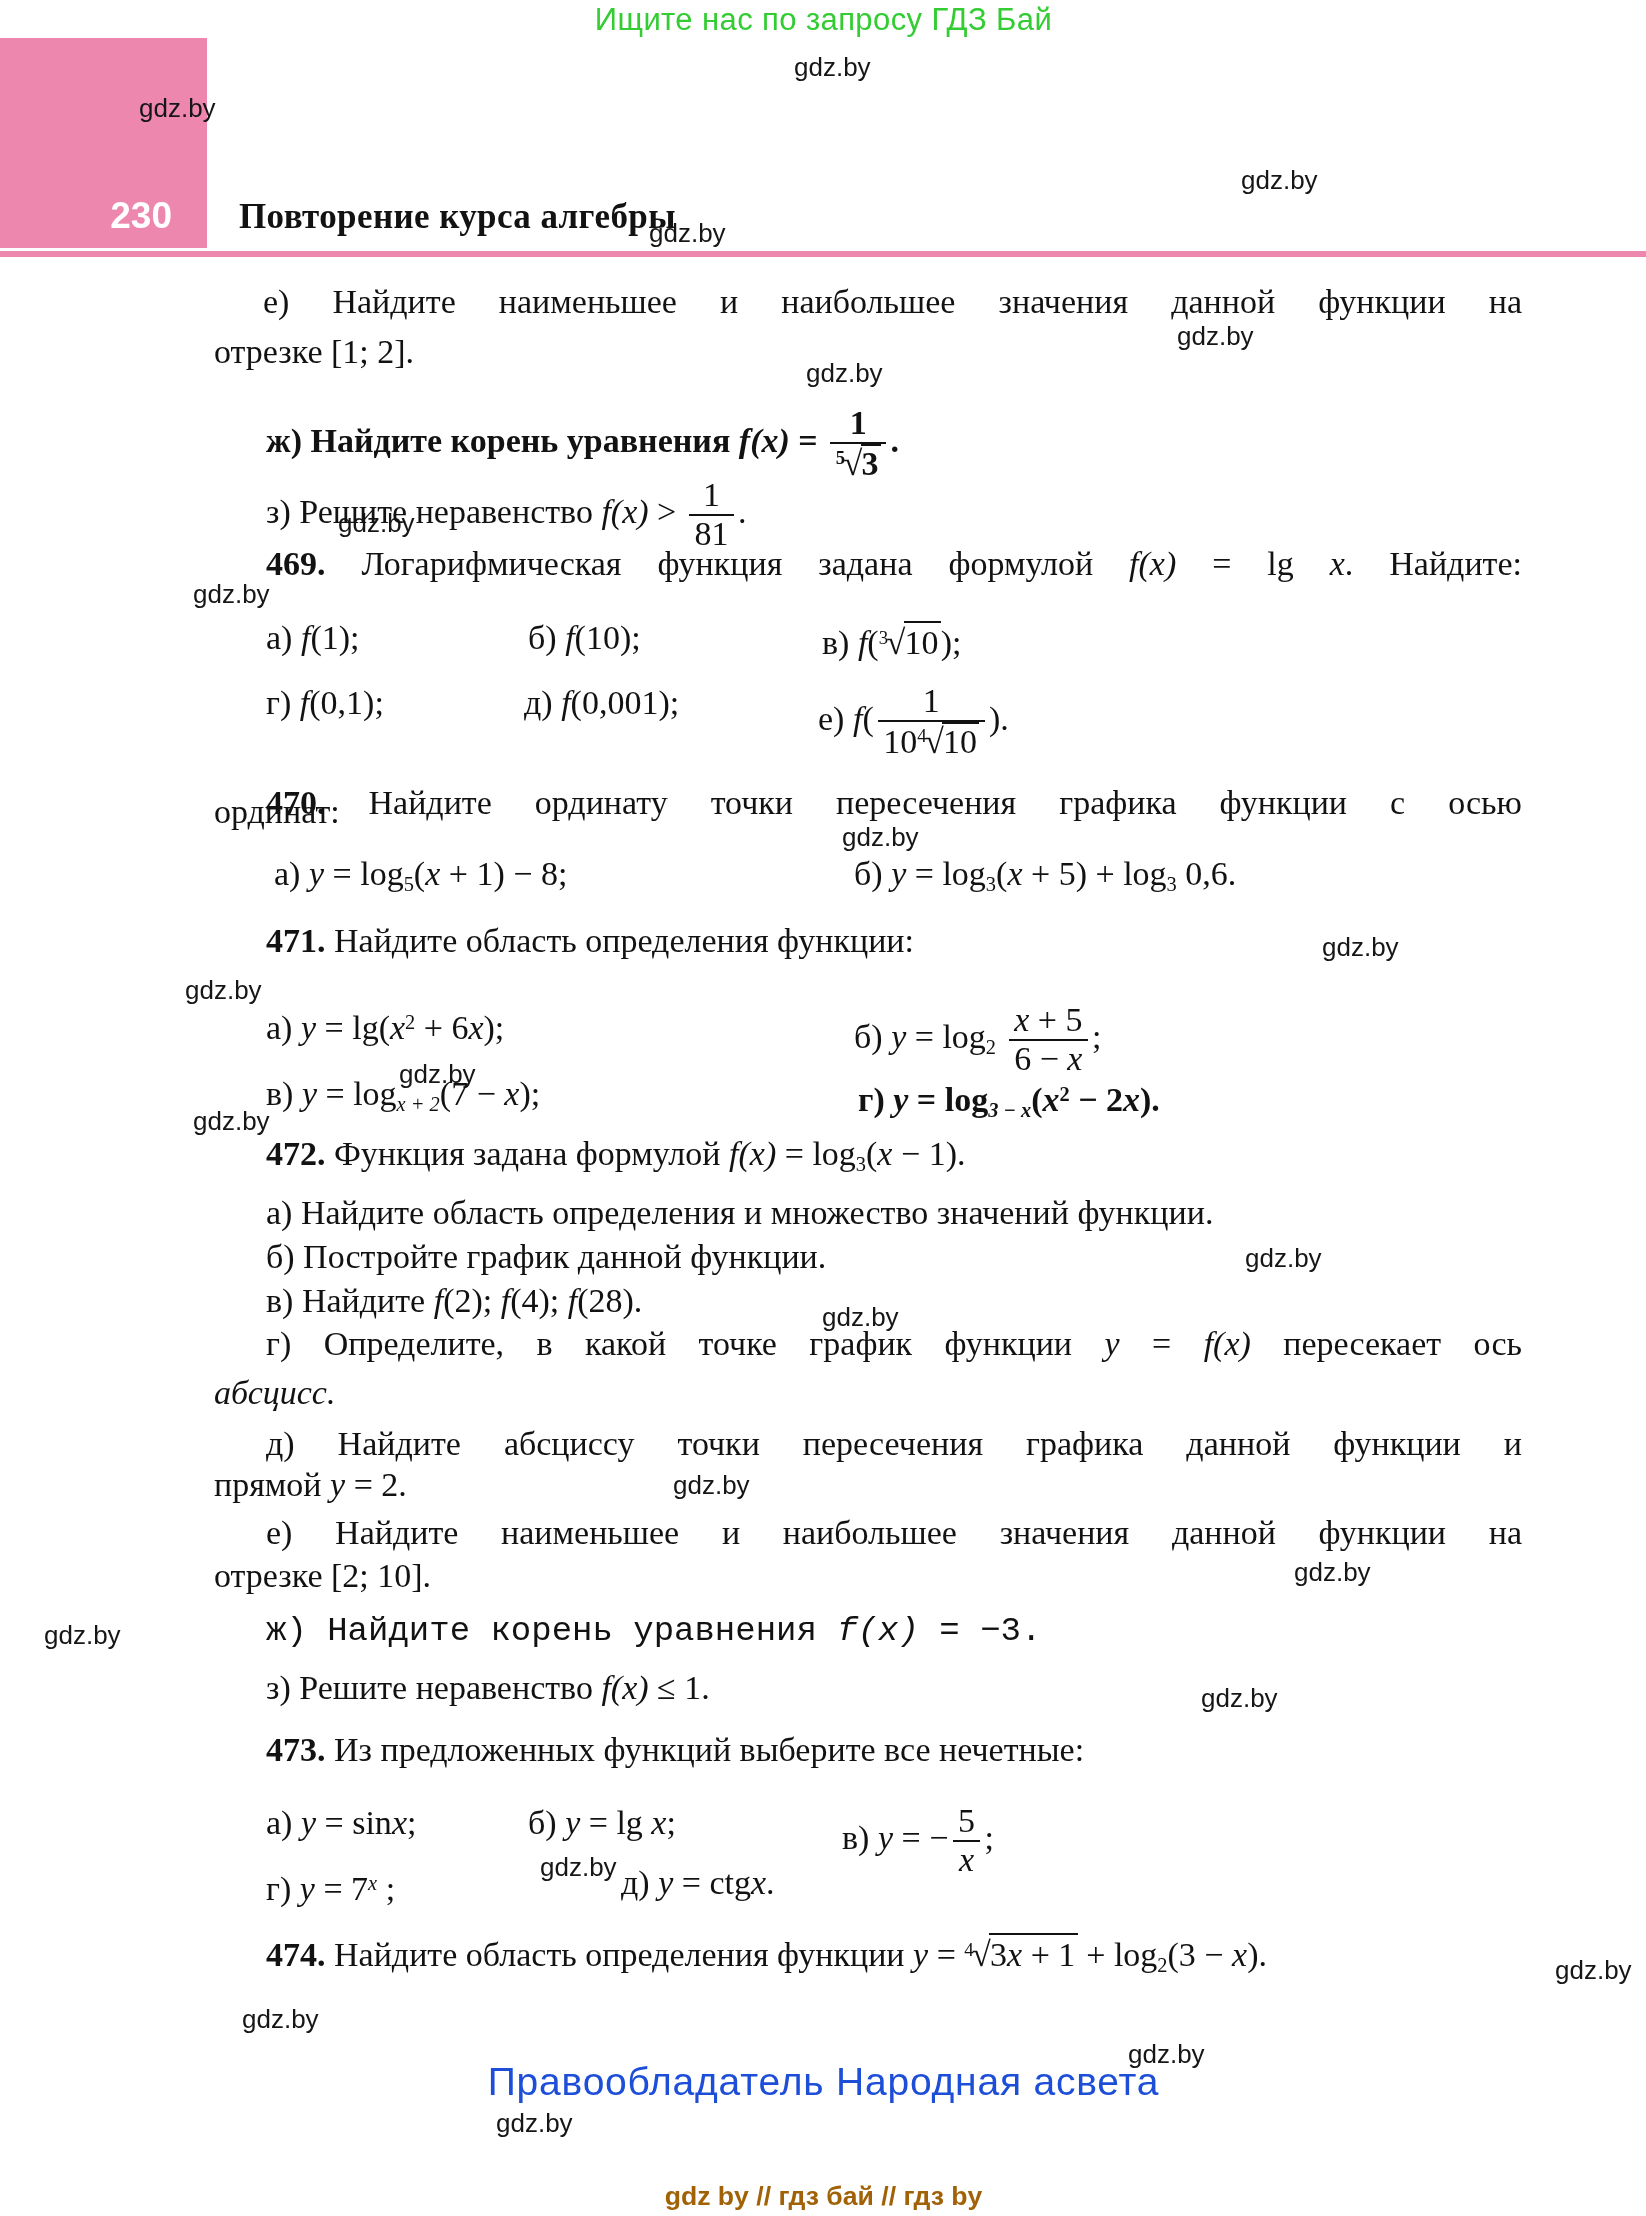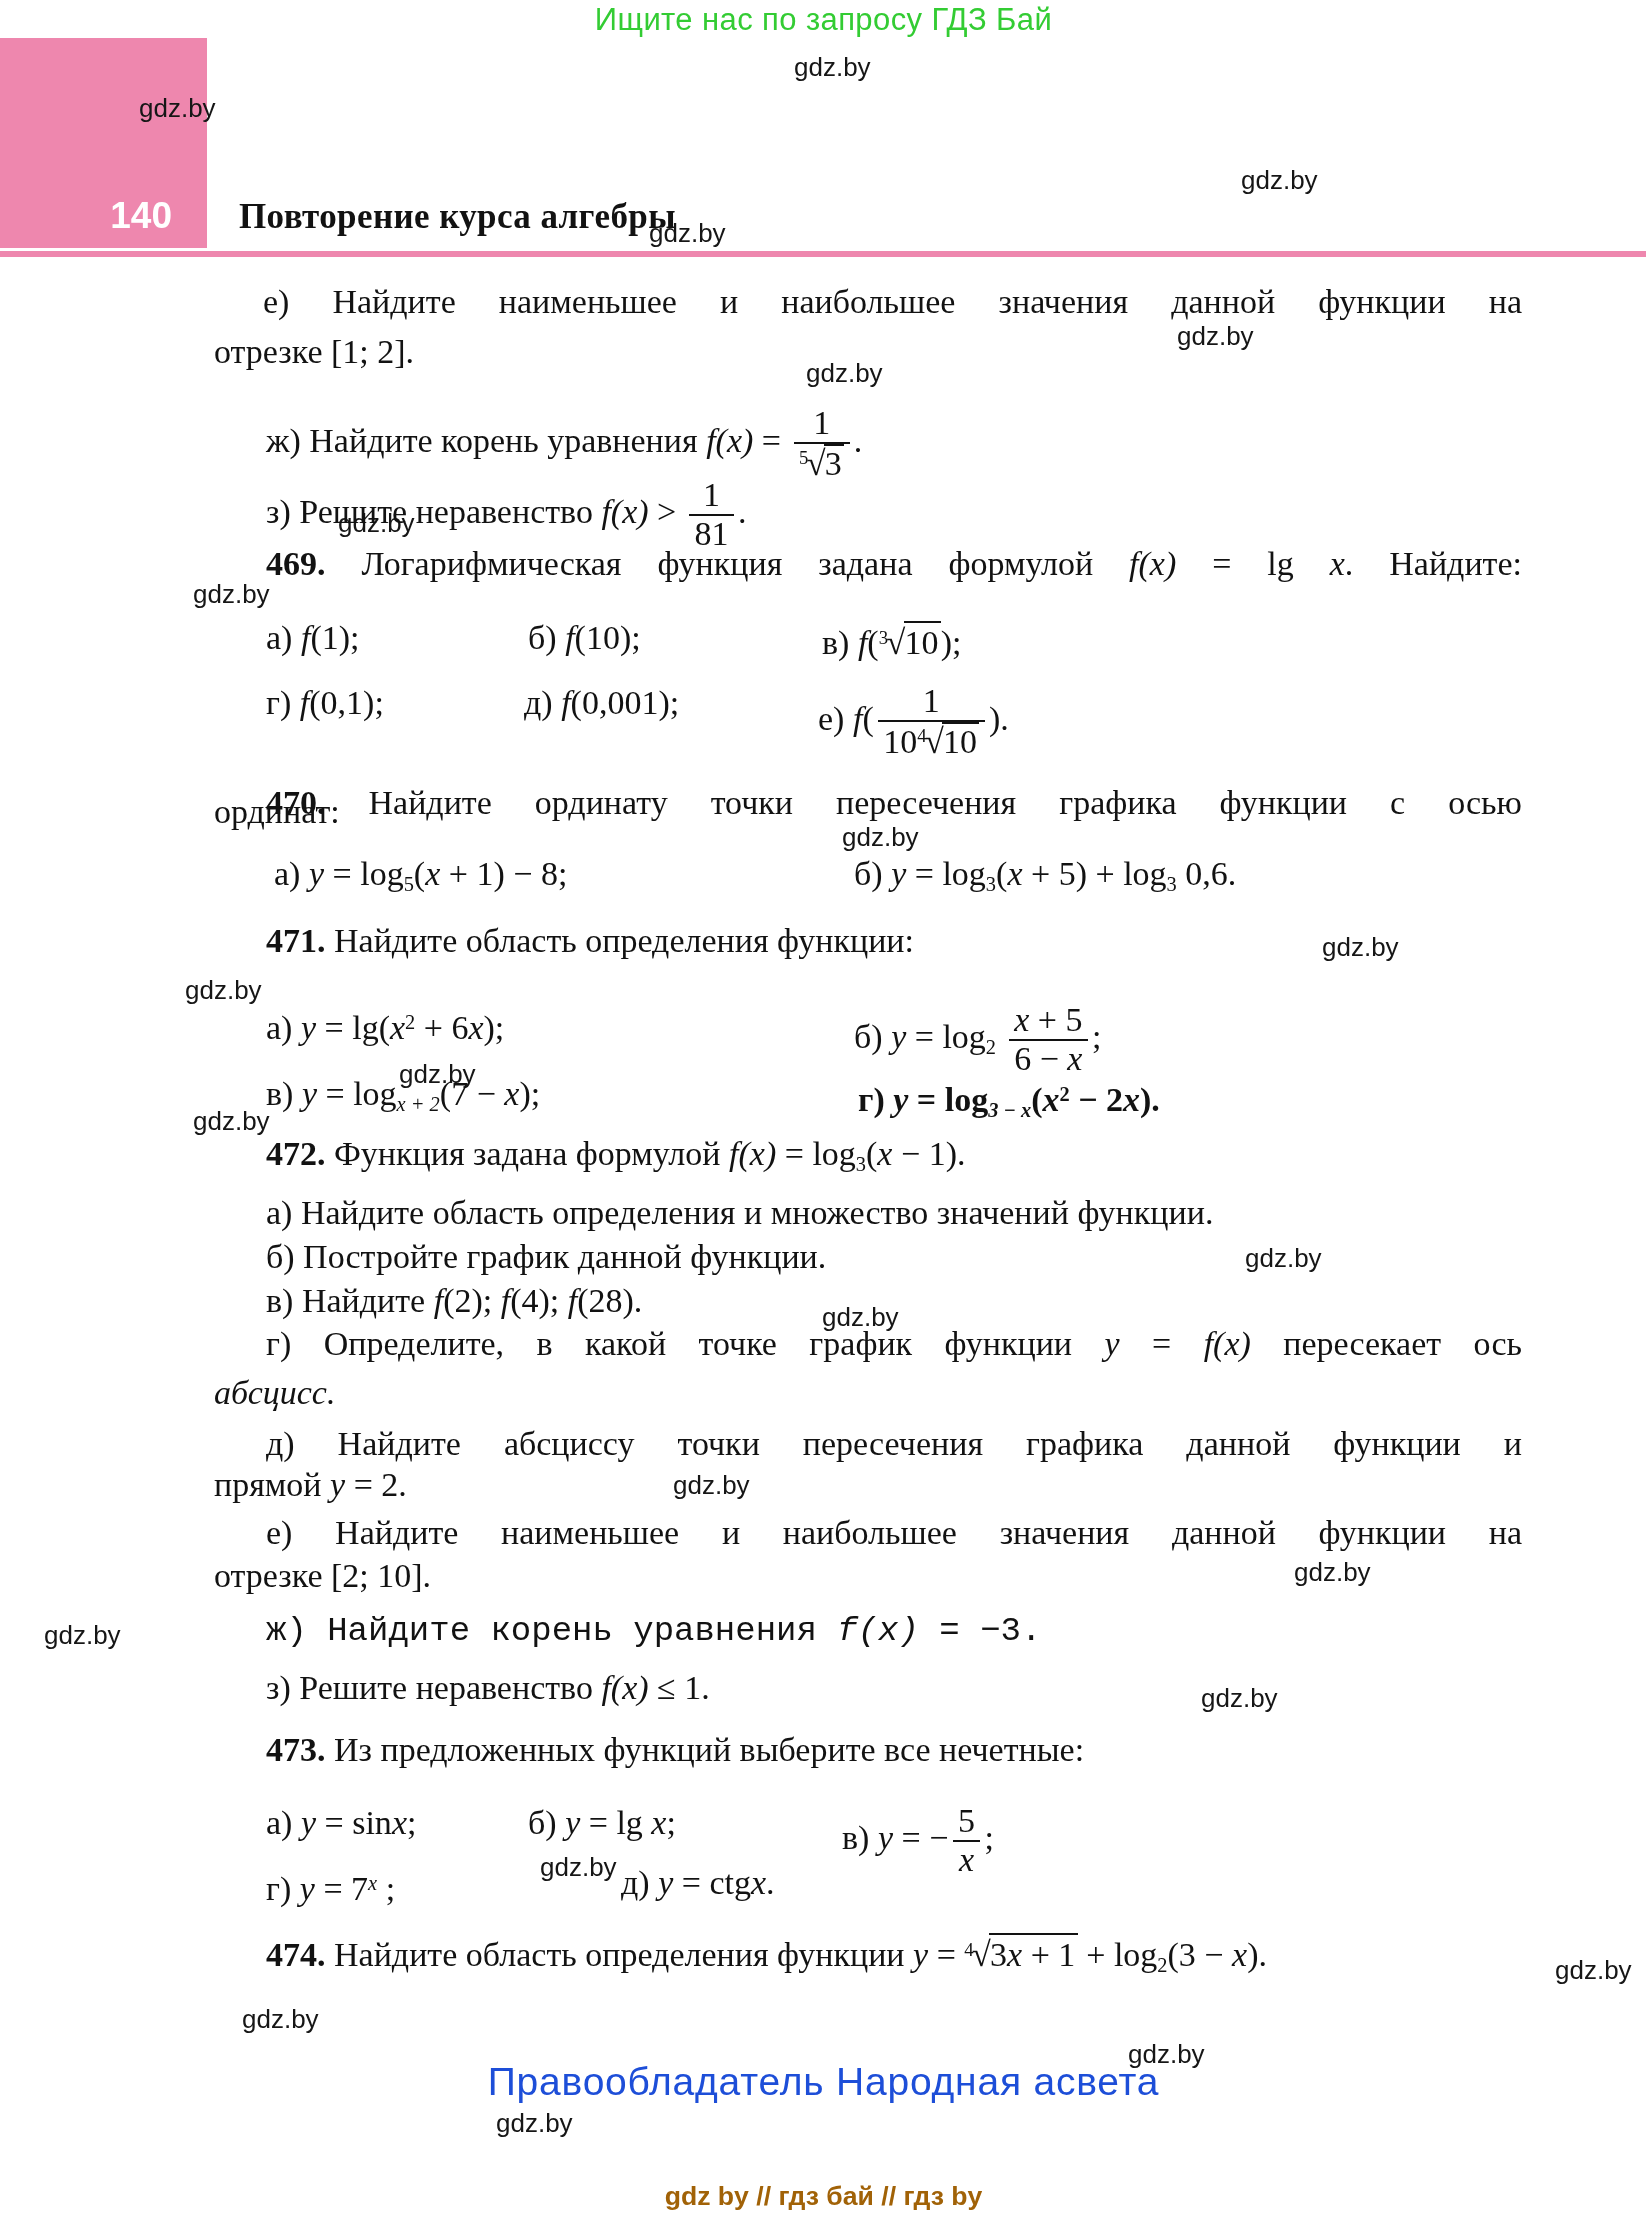--- a/index.html
+++ b/index.html
@@ -59,21 +59,21 @@
     position:absolute;left:0;top:2181px;width:100%;text-align:center;
     font-family:"Liberation Sans","DejaVu Sans",sans-serif;font-size:26.6px;font-weight:bold;
   }
 </style>
 </head>
 <body>
 
 <div class="promo" style="color: rgb(51, 204, 51);">Ищите нас по запросу ГДЗ Бай</div>
 
 <div class="pink-box" style="background: rgb(238, 135, 174);"></div>
-<div class="page-num">140</div>
+<div class="page-num">230</div>
 <div class="chapter">Повторение курса алгебры</div>
 <div class="rule" style="background: rgb(238, 135, 174);"></div>
 
 <div id="wm-layer">
     <div class="wm" style="left: 794px; top: 52px;">gdz.by</div>
     <div class="wm" style="left: 139px; top: 93px;">gdz.by</div>
     <div class="wm" style="left: 1241px; top: 165px;">gdz.by</div>
     <div class="wm" style="left: 649px; top: 218px;">gdz.by</div>
     <div class="wm" style="left: 1177px; top: 321px;">gdz.by</div>
     <div class="wm" style="left: 806px; top: 358px;">gdz.by</div>
@@ -92,21 +92,21 @@
     <div class="wm" style="left: 1201px; top: 1683px;">gdz.by</div>
     <div class="wm" style="left: 540px; top: 1852px;">gdz.by</div>
     <div class="wm" style="left: 1555px; top: 1955px;">gdz.by</div>
     <div class="wm" style="left: 242px; top: 2004px;">gdz.by</div>
     <div class="wm" style="left: 1128px; top: 2039px;">gdz.by</div>
     <div class="wm" style="left: 496px; top: 2108px;">gdz.by</div>
   </div>
 <div id="content">
     <div class="line j" style="left: 263px; top: 282px; width: 1259px;"><span>е) Найдите наименьшее и наибольшее значения данной функции на</span></div>
     <div class="line" style="left: 214px; top: 332px;"><span>отрезке [1; 2].</span></div>
-    <div class="line" style="left: 266px; top: 405px;"><span>ж) Найдите корень уравнения </span><span class="it">f(x)</span><span> = </span><span class="frac">
+    <div class="line" style="left: 266px; top: 405px; font-weight: bold;"><span>ж) Найдите корень уравнения </span><span class="it">f(x)</span><span> = </span><span class="frac">
         <span class="num"><span>1</span></span>
         <span class="den"><span class="root"><span class="ridx">5</span><span class="rsign">√</span><span class="rbody"><span>3</span></span></span></span>
       </span><span>.</span></div>
     <div class="line" style="left: 266px; top: 477px;"><span>з) Решите неравенство  </span><span class="it">f(x)</span><span> &gt; </span><span class="frac">
         <span class="num"><span>1</span></span>
         <span class="den"><span>81</span></span>
       </span><span>.</span></div>
     <div class="line j" style="left: 266px; top: 544px; width: 1256px;"><span class="bd">469.</span><span> Логарифмическая функция задана формулой </span><span class="it">f(x)</span><span> = lg </span><span class="it">x</span><span>. Найдите:</span></div>
     <div class="line" style="left: 266px; top: 618px;"><span>а) </span><span class="it">f</span><span>(1);</span></div>
     <div class="line" style="left: 528px; top: 618px;"><span>б) </span><span class="it">f</span><span>(10);</span></div>

